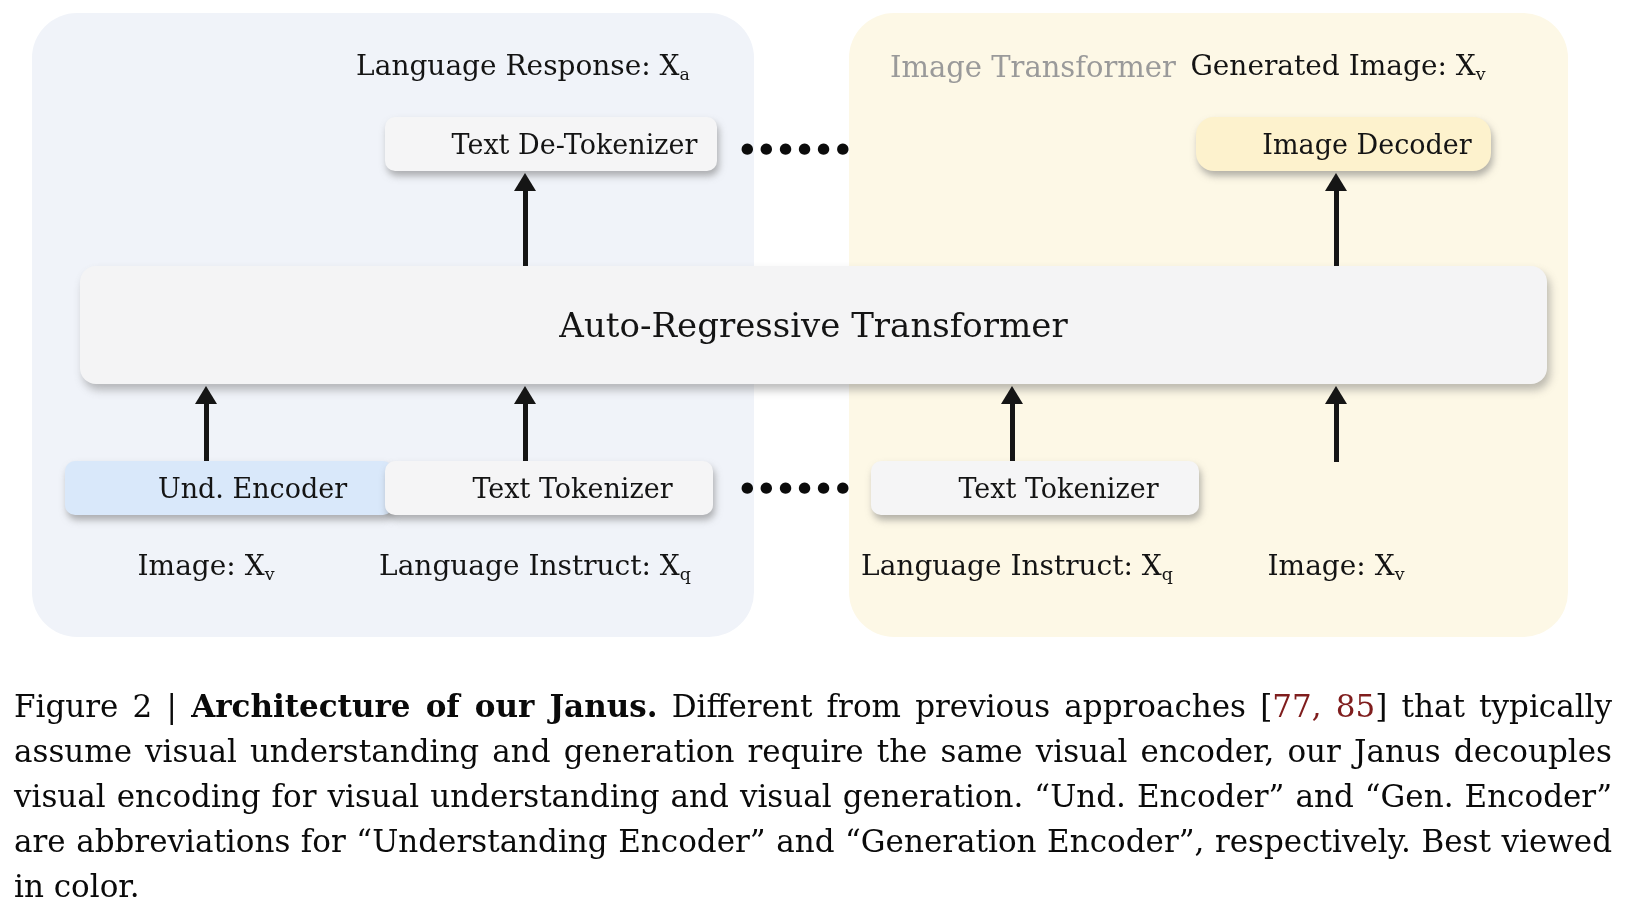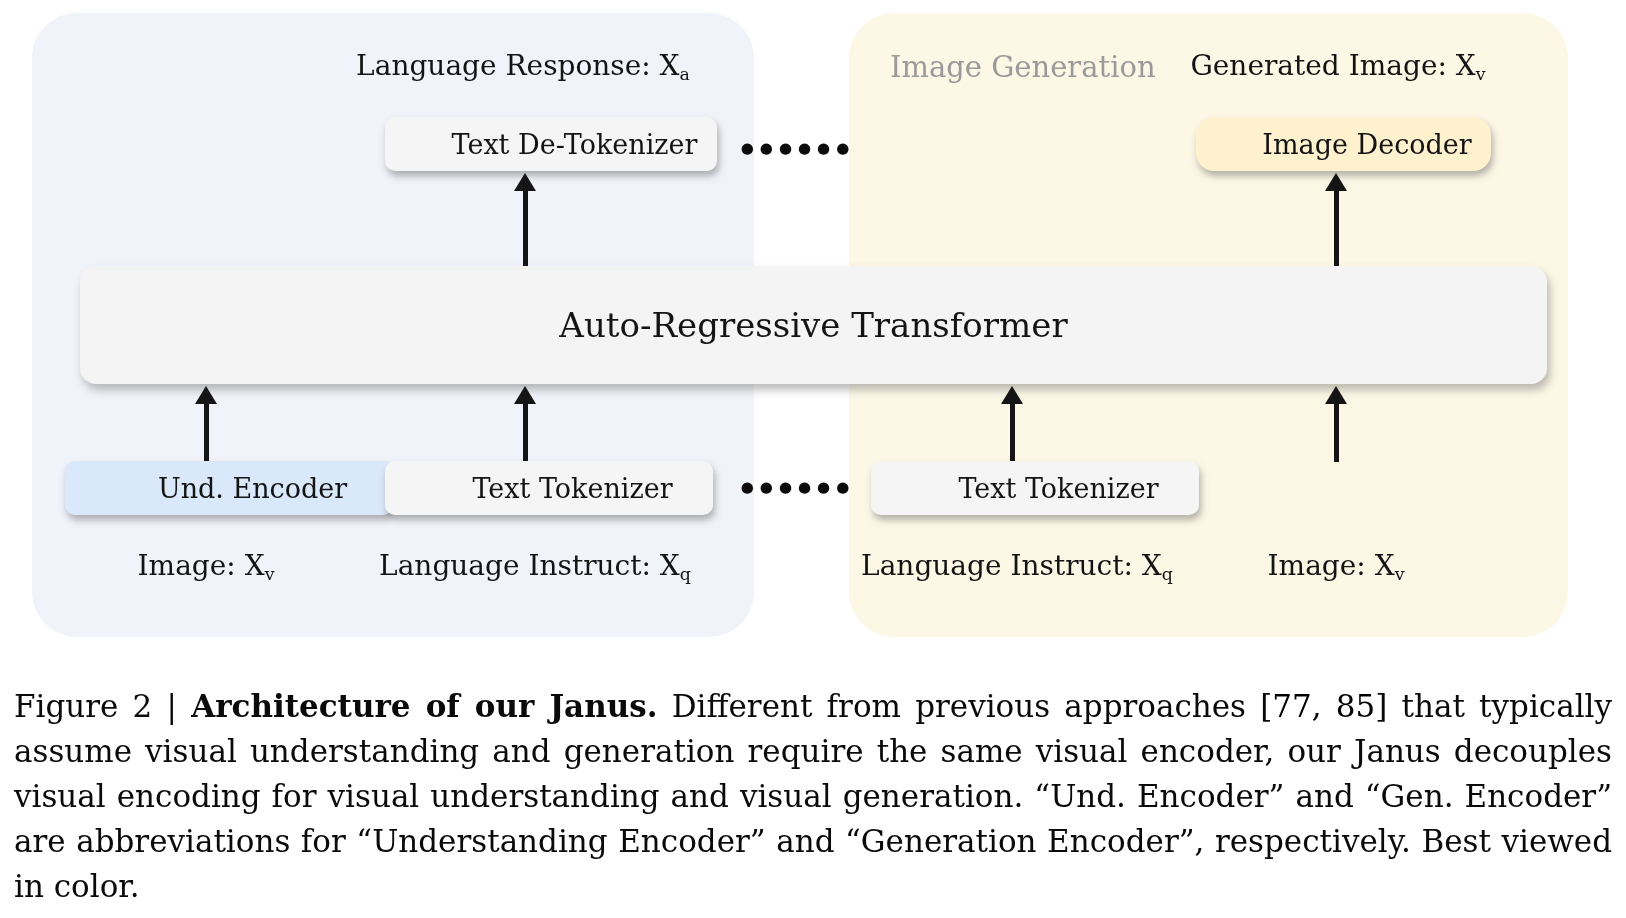--- a/index.html
+++ b/index.html
@@ -34,31 +34,31 @@
   .arrow-line{width:5px;flex:1;background:#151515;}
 
   
   .dots{position:absolute;transform:translateX(-50%);font-family:"DejaVu Sans",sans-serif;
        font-size:15px;letter-spacing:6px;color:#0b0b0b;white-space:nowrap;}
 
   
   .caption{position:absolute;left:14px;top:653px;width:1598px;font-size:31px;line-height:45px;
        text-align:justify;color:#0a0a0a;}
   .caption b{font-weight:bold;}
-  .cite{color:#000000;}
+  .cite{color:#7f1d1d;}
 </style>
 </head>
 <body>
 
 <div class="page">
 
   <div class="panel panel-understanding"></div>
   <div class="panel panel-generation"></div>
 
-  <div class="section-label" style="left:890px;top:50px;">Image Generation</div>
+  <div class="section-label" style="left:890px;top:50px;">Image Transformer</div>
 
   <div class="io-label" style="left:523px;top:49px;">
     <span>Language Response: X</span><sub>a</sub>
   </div>
   <div class="io-label" style="left:1338px;top:49px;">
     <span>Generated Image: X</span><sub>v</sub>
   </div>
 
   <div class="box box-gray" style="left:385px;top:117px;width:285px;">Text De-Tokenizer</div>
   <div class="box box-yellow" style="left:1196px;top:117px;width:248px;border-radius:18px;">Image Decoder</div>

